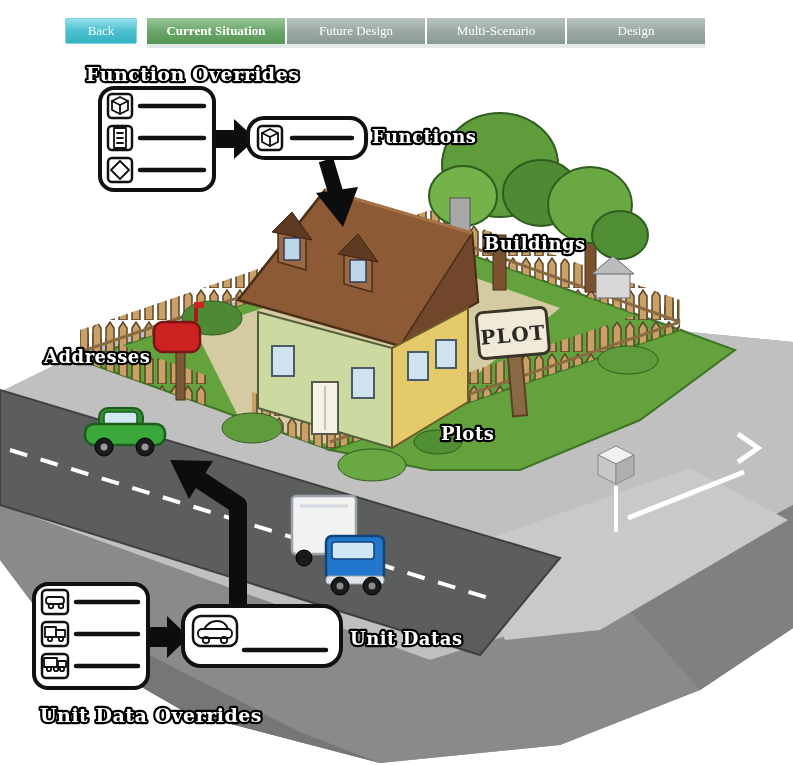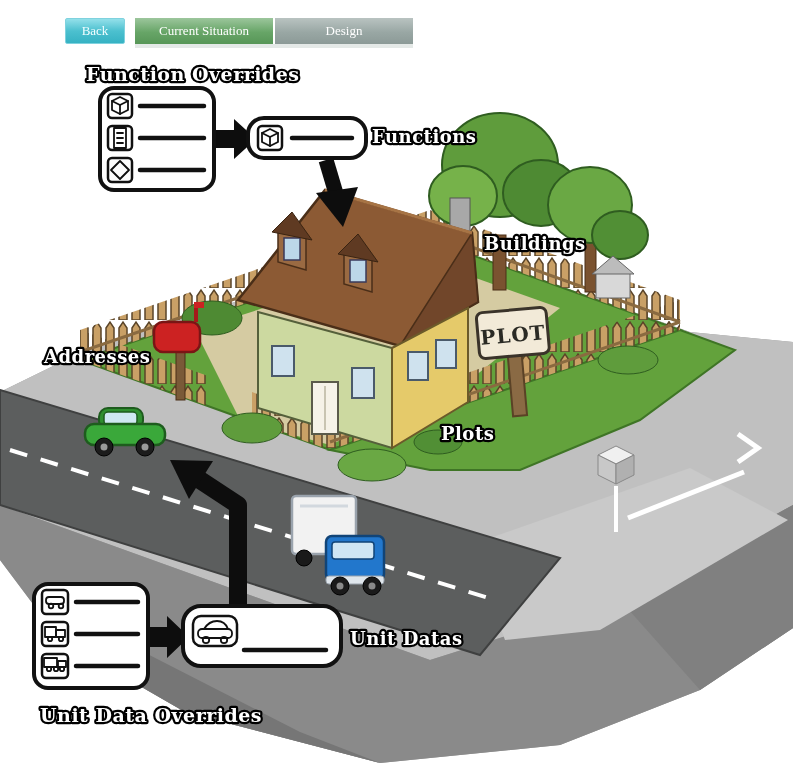--- a/index.html
+++ b/index.html
@@ -4,30 +4,30 @@
 <style>
   * { margin:0; padding:0; box-sizing:border-box; }
   html,body { background:#ffffff; }
   #page {
     position:relative; width:793px; height:765px; background:#ffffff;
     font-family:"Liberation Sans", sans-serif; overflow:hidden;
   }
   
   .header { position:absolute; left:65px; top:18px; display:flex; align-items:flex-start; z-index:10; }
   .back-btn {
-    width:60px; height:26px; border:1px solid #7fd2de; border-radius:2px;
+    width:72px; height:26px; border:1px solid #7fd2de; border-radius:2px;
     background:linear-gradient(#93e0ea 0%, #4cc0cf 50%, #36b2c3 100%);
     color:#f2feff; font:13px "Liberation Serif", serif; cursor:pointer;
   }
   .tabs { display:flex; gap:2px; margin-left:10px; border-bottom:4px solid #e4e9e7; padding:0; }
   .tab {
     width:138px; height:26px; border:none; color:#ffffff;
     font:13px "Liberation Serif", serif; cursor:pointer;
   }
-  .tab.active   { background:linear-gradient(#9cc69c 0%, #67a567 55%, #579657 100%); }
+  .tab.active   { background:linear-gradient(#9cc69c 0%, #67a567 55%, #579657 100%);font-weight:bold; }
   .tab.inactive { background:linear-gradient(#b9c3c1 0%, #99a7a4 55%, #8c9a97 100%); }
   
   svg.scene { position:absolute; left:0; top:0; }
   .map-label {
     font-family:"DejaVu Serif", serif; font-weight:bold;
     fill:#ffffff; stroke:#000000; stroke-width:4.5px;
     paint-order:stroke; stroke-linejoin:round; letter-spacing:.5px;
   }
   .callout-line { stroke:#111; stroke-width:4.5; stroke-linecap:round; }
   .callout-box  { fill:#ffffff; stroke:#111; stroke-width:4; }
@@ -36,20 +36,22 @@
 </style>
 </head>
 <body>
 
 <div id="page">
 
   <div class="header">
     <button class="back-btn">Back</button>
     <div class="tabs">
       <button class="tab active">Current Situation</button>
+      <button class="tab inactive">Future Design</button>
+      <button class="tab inactive">Multi-Scenario</button>
       <button class="tab inactive">Design</button>
     </div>
   </div>
 
   <svg class="scene" width="793" height="765" viewBox="0 0 793 765">
 
     <defs>
       <pattern id="pickets" width="13" height="32" patternUnits="userSpaceOnUse">
         <polygon points="2,8 6,2 10,8 10,32 2,32" fill="#c9a066" stroke="#5a4428" stroke-width="1.5"></polygon>
       </pattern>

